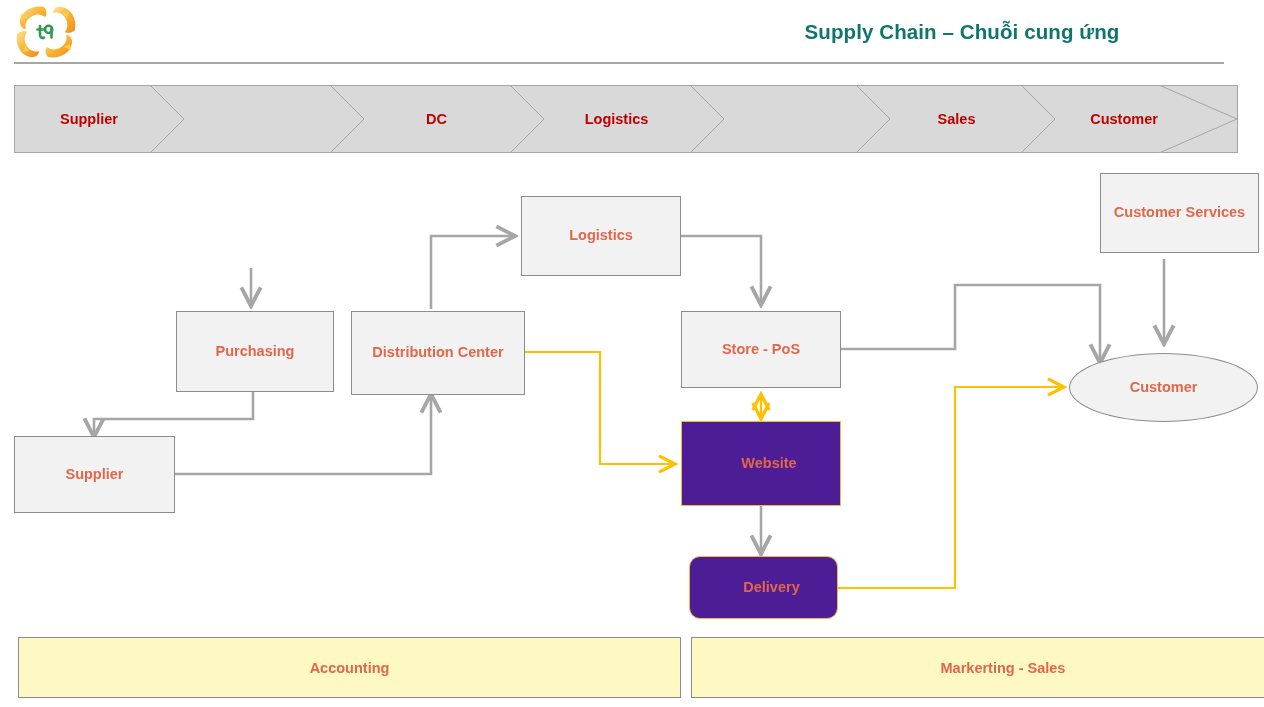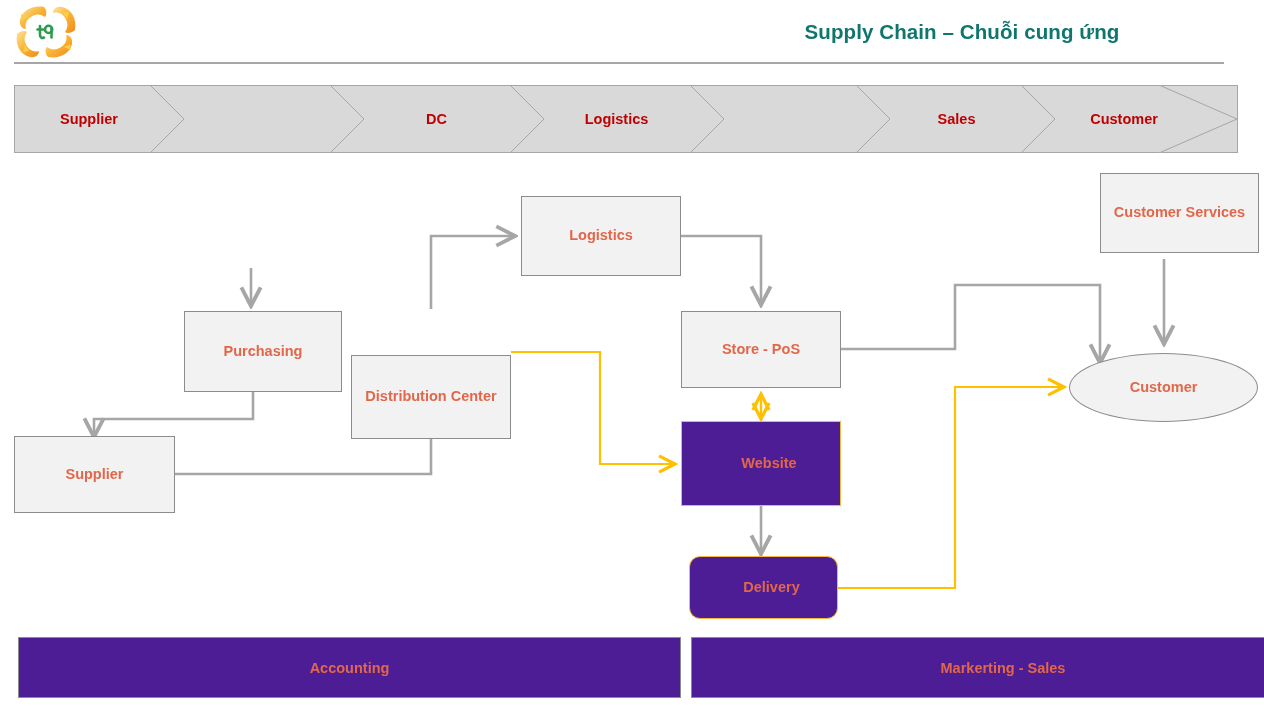--- a/index.html
+++ b/index.html
@@ -97,21 +97,21 @@
     border-radius: 11px;
   }
   .node-ellipse {
     background: #f2f2f2;
     border: 1.3px solid #8c8c8c;
     border-radius: 50%;
   }
   .band-box {
     position: absolute;
     box-sizing: border-box;
-    background: #4c1d95;
+    background: #fef9c3;
     border: 1.3px solid #8c8c8c;
     display: flex;
     align-items: center;
     justify-content: center;
     font-size: 14.5px;
     font-weight: bold;
     color: #e2674a;
   }
 
   #wires {
@@ -226,29 +226,29 @@
       <path d="M511,352 L600,352 L600,464 L674,464" marker-end="url(#ayellow)"></path>
 
       <path d="M761,395 L761,418" marker-end="url(#ayellow)"></path>
       <path d="M761,418 L761,395" marker-end="url(#ayellow)"></path>
 
       <path d="M838,588 L955,588 L955,387 L1063,387" marker-end="url(#ayellow)"></path>
     </g>
   </svg>
 
 
-  <div class="node node-grey" style="left:184px; top:311px; width:158px; height:81px;">
+  <div class="node node-grey" style="left:176px; top:311px; width:158px; height:81px;">
     <span>Purchasing</span>
   </div>
 
   <div class="node node-grey" style="left:14px; top:436px; width:161px; height:77px;">
     <span>Supplier</span>
   </div>
 
-  <div class="node node-grey" style="left:351px; top:311px; width:160px; height:84px;margin-top:44px;">
+  <div class="node node-grey" style="left:351px; top:311px; width:174px; height:84px;">
     <span>Distribution Center</span>
   </div>
 
   <div class="node node-grey" style="left:521px; top:196px; width:160px; height:80px;">
     <span>Logistics</span>
   </div>
 
   <div class="node node-grey" style="left:681px; top:311px; width:160px; height:77px;">
     <span>Store - PoS</span>
   </div>

